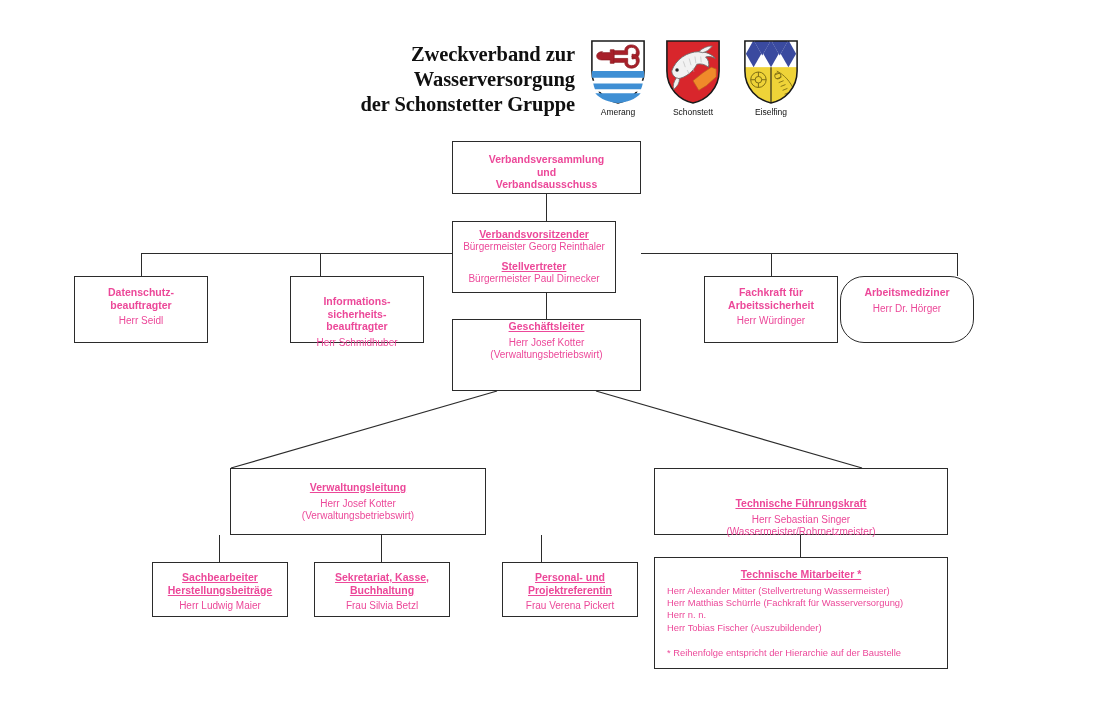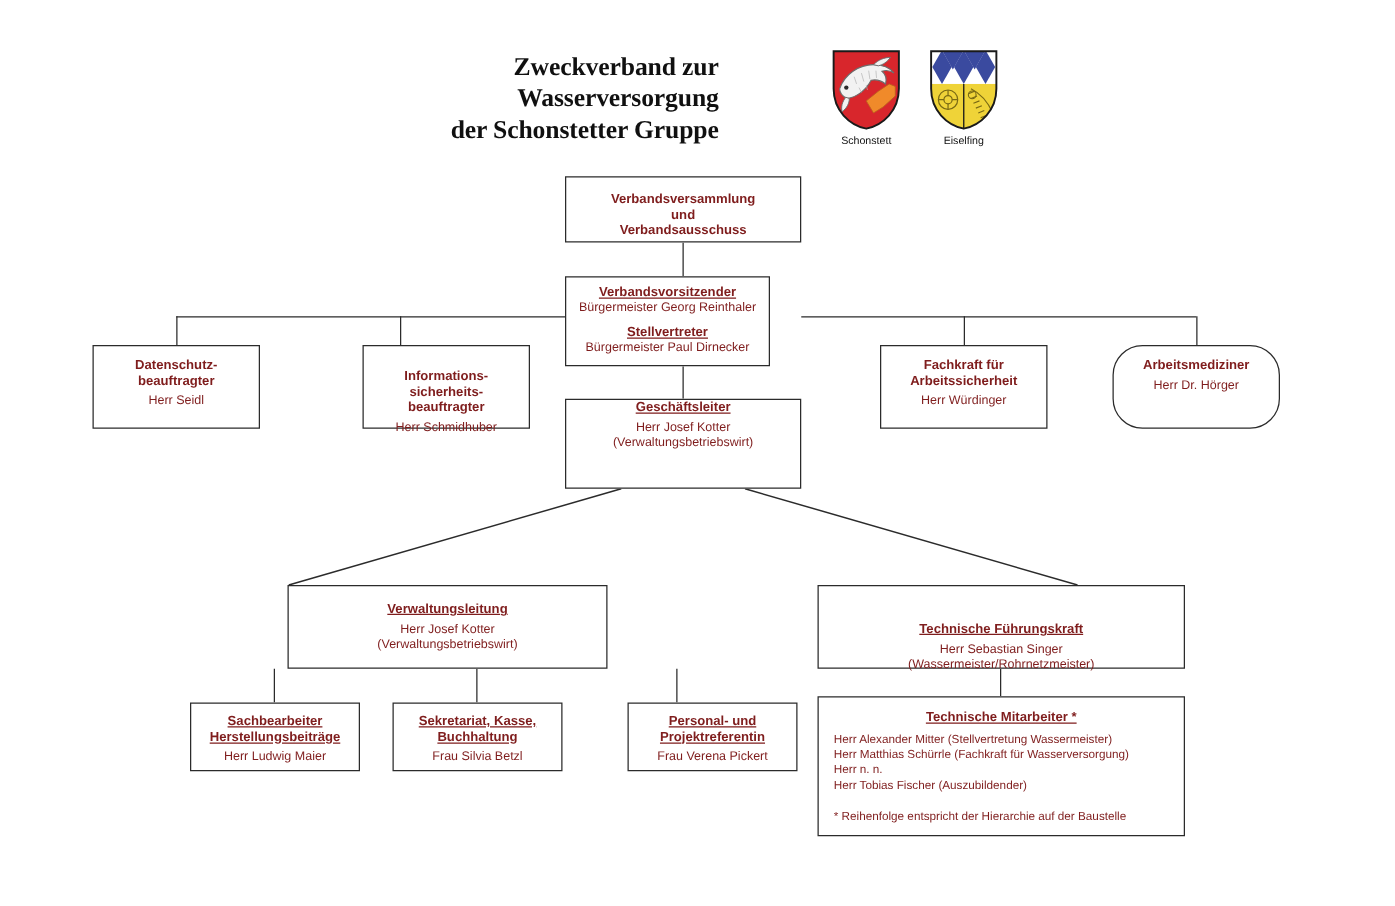--- a/index.html
+++ b/index.html
@@ -50,21 +50,21 @@
     font-family: "Liberation Sans", sans-serif;
   }
 
   
   .node {
     position: absolute;
     box-sizing: border-box;
     border: 1.3px solid #2b2b2b;
     background: #ffffff;
     text-align: center;
-    color: #7f1d1d;
+    color: #ec4899;
     z-index: 3;
   }
   .node .title {
     font-weight: bold;
     font-size: 10.5px;
     line-height: 12.5px;
   }
   .node .title.underline {
     text-decoration: underline;
   }
@@ -111,20 +111,37 @@
 </head>
 <body>
 
 <div id="page">
 
   <div id="header-title">
     <div>Zweckverband zur Wasserversorgung</div>
     <div>der Schonstetter Gruppe</div>
   </div>
 
+  <div class="crest-group" style="left:585px;">
+    <svg class="crest-shield" viewBox="0 0 60 70">
+      <path d="M3 3 H57 V34 C57 52 44 64 30 67 C16 64 3 52 3 34 Z" fill="#ffffff" stroke="#1a1a1a" stroke-width="1.6"></path>
+      <g>
+        <path d="M3 34 H57 V41 C57 41 57 41 57 41 H3 Z" fill="#3f8fd4"></path>
+        <path d="M3 44 H57 V49.5 C56 52 55 54 54 55.5 H5.5 C4.6 54 3.8 52 3 49.5 Z" fill="#ffffff"></path>
+        <path d="M4.4 47 H55.6 C55.2 49 54.6 51 53.8 52.8 H6.2 C5.4 51 4.8 49 4.4 47 Z" fill="#3f8fd4"></path>
+        <path d="M6.5 57 H53.5 C48 63.5 39 66.6 30 67 C21 66.6 12 63.5 6.5 57 Z" fill="#3f8fd4"></path>
+      </g>
+      <g fill="#a8202a" stroke="#8c1b22" stroke-width="0.8">
+        <path d="M14 14 C10 14 8 16 8 18.5 C8 21 10 22.5 13 22.5 L22 22.5 L22 26 L26 26 L26 12 L22 12 L22 15 L13 15 Z"></path>
+        <path d="M26 17 L40 17 L40 12.5 C40 10.5 42 9.5 44 9.5 C47 9.5 49 11 49 14 C49 17 47 18.5 44.5 18.5 L44.5 21.5 C48.5 21.5 52 19.5 52 15 C52 10.5 48.5 7 44 7 C40 7 37 9 37 13 L26 13 Z"></path>
+        <path d="M26 21 L40 21 L40 25.5 C40 27.5 42 28.5 44 28.5 C47 28.5 49 27 49 24 C49 21.2 47 19.6 44.5 19.6 L44.5 16.6 C48.5 16.6 52 18.5 52 23 C52 27.5 48.5 31 44 31 C40 31 37 29 37 25 L26 25 Z"></path>
+      </g>
+    </svg>
+    <div class="crest-label">Amerang</div>
+  </div>
 
   <div class="crest-group" style="left:660px;">
     <svg class="crest-shield" viewBox="0 0 60 70">
       <path d="M3 3 H57 V34 C57 52 44 64 30 67 C16 64 3 52 3 34 Z" fill="#d8262c" stroke="#1a1a1a" stroke-width="1.6"></path>
       <path d="M30 44 L40 36 L49 30 L54 32 L54 40 L44 49 L36 54 Z" fill="#f08a2a" stroke="#b9631c" stroke-width="0.7"></path>
       <path d="M8 34 C12 22 24 14 36 14 C44 14 50 17 53 21 C50 19 46 18.5 43 19.5 C46 22 47 26 46 30 C42 27 38 26 34 27 C30 35 22 41 14 42 C10 40 8 37 8 34 Z" fill="#f2f2f2" stroke="#6d6d6d" stroke-width="0.9"></path>
       <path d="M36 14 C40 10 45 8 50 8 C47 12 44 14 40 15 Z" fill="#f2f2f2" stroke="#6d6d6d" stroke-width="0.8"></path>
       <path d="M13 41 C10 45 9 49 10 53 C14 50 16 46 16 42 Z" fill="#f2f2f2" stroke="#6d6d6d" stroke-width="0.8"></path>
       <circle cx="13.5" cy="33" r="1.8" fill="#2b2b2b"></circle>
       <g stroke="#b0b0b0" stroke-width="0.55" fill="none">
@@ -226,21 +243,21 @@
     <div class="sub">Herr Schmidhuber</div>
   </div>
 
   <div class="node" style="left:704px; top:276px; width:134px; height:67px; padding-top:9px;">
     <div class="title">Fachkraft für</div>
     <div class="title">Arbeitssicherheit</div>
     <div class="gap-sm"></div>
     <div class="sub">Herr Würdinger</div>
   </div>
 
-  <div class="node" style="left:890px; top:276px; width:134px; height:67px; padding-top:9px;border-radius:24px;">
+  <div class="node" style="left:840px; top:276px; width:134px; height:67px; padding-top:9px;border-radius:24px;">
     <div class="title">Arbeitsmediziner</div>
     <div class="gap-sm"></div>
     <div class="sub">Herr Dr. Hörger</div>
   </div>
 
   <div class="node" style="left:452px; top:319px; width:189px; height:72px; ">
     <div class="title underline">Geschäftsleiter</div>
     <div class="gap-sm"></div>
     <div class="sub">Herr Josef Kotter</div>
     <div class="sub">(Verwaltungsbetriebswirt)</div>

